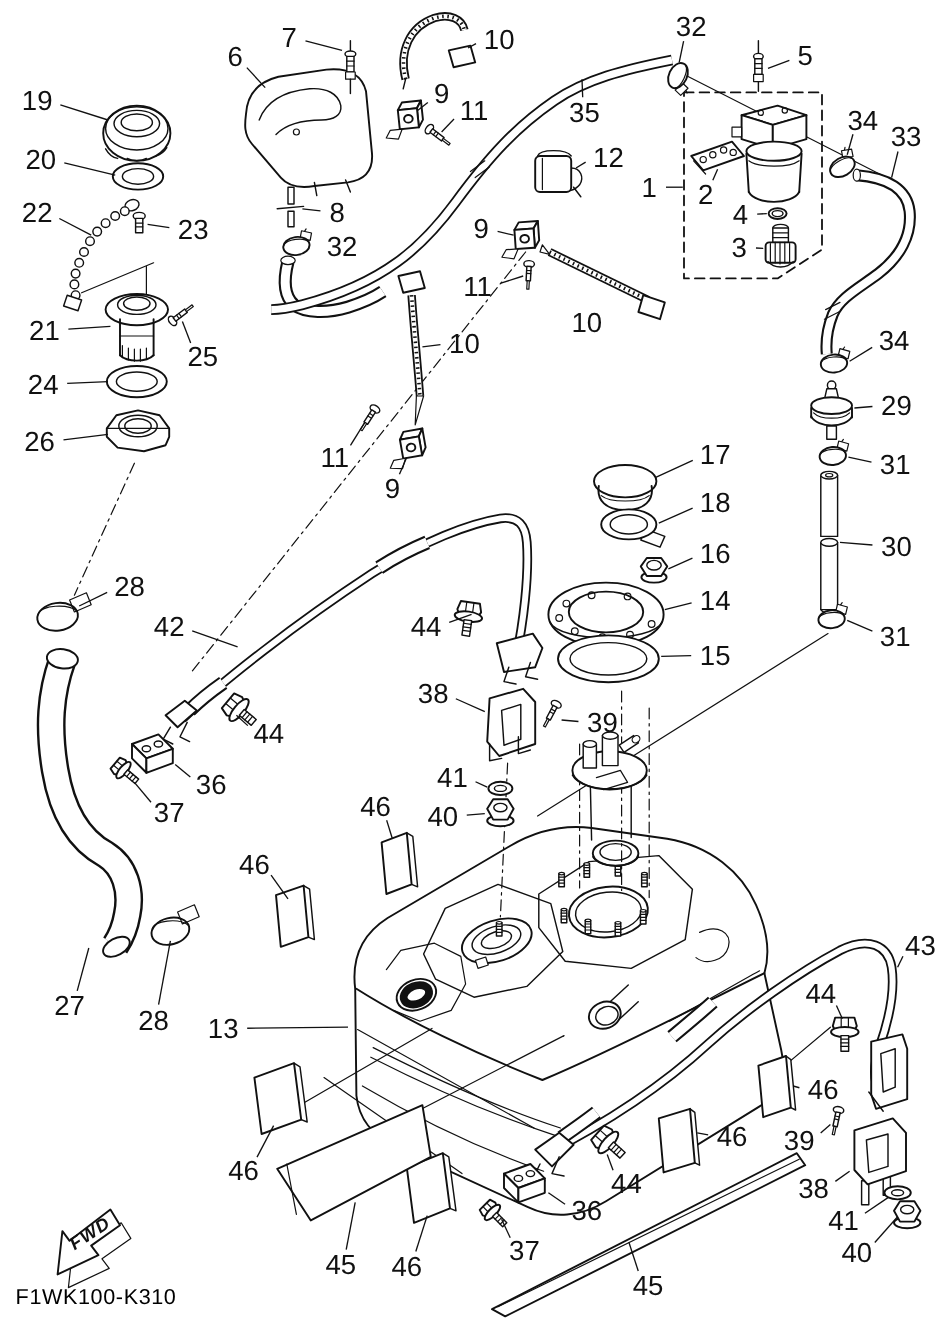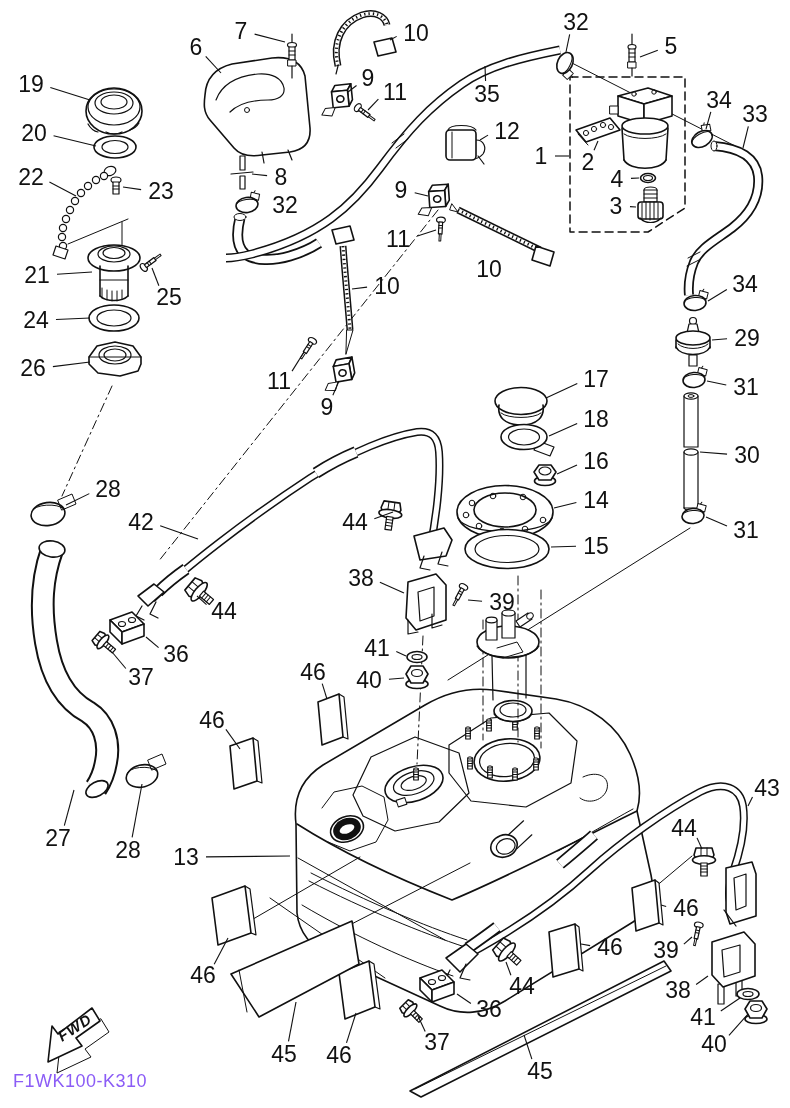--- a/index.html
+++ b/index.html
@@ -7,21 +7,21 @@
         font-family:"Liberation Sans",sans-serif;}
   svg{position:absolute;left:0;top:0;}
   .s{fill:none;stroke:#111;stroke-width:1.6;stroke-linecap:round;stroke-linejoin:round;}
   .f{fill:#fff;stroke:#111;stroke-width:1.6;stroke-linejoin:round;stroke-linecap:round;}
   .t{stroke-width:1;}
   .th{stroke-width:1.2;}
   .d{stroke-dasharray:9 4 2 4;stroke-width:1;}
   .box{stroke-dasharray:8 5;stroke-width:1.5;}
   .lbl{font:23px "Liberation Sans",sans-serif;fill:#111;}
   .ldr{stroke:#111;stroke-width:1.1;}
-  #part-code{position:absolute;left:13px;top:1071px;font-size:18px;color:#8b5cf6;
+  #part-code{position:absolute;left:13px;top:1071px;font-size:18px;color:#000000;
              letter-spacing:.5px;}
   .fwdtxt{font:italic bold 15px "Liberation Sans",sans-serif;fill:#111;letter-spacing:1px;}
 </style>
 </head>
 <body>
 
 <div id="page">
 <svg id="art" viewBox="0 0 790 1108" width="790" height="1108">
 <defs>
   <g id="stud">

